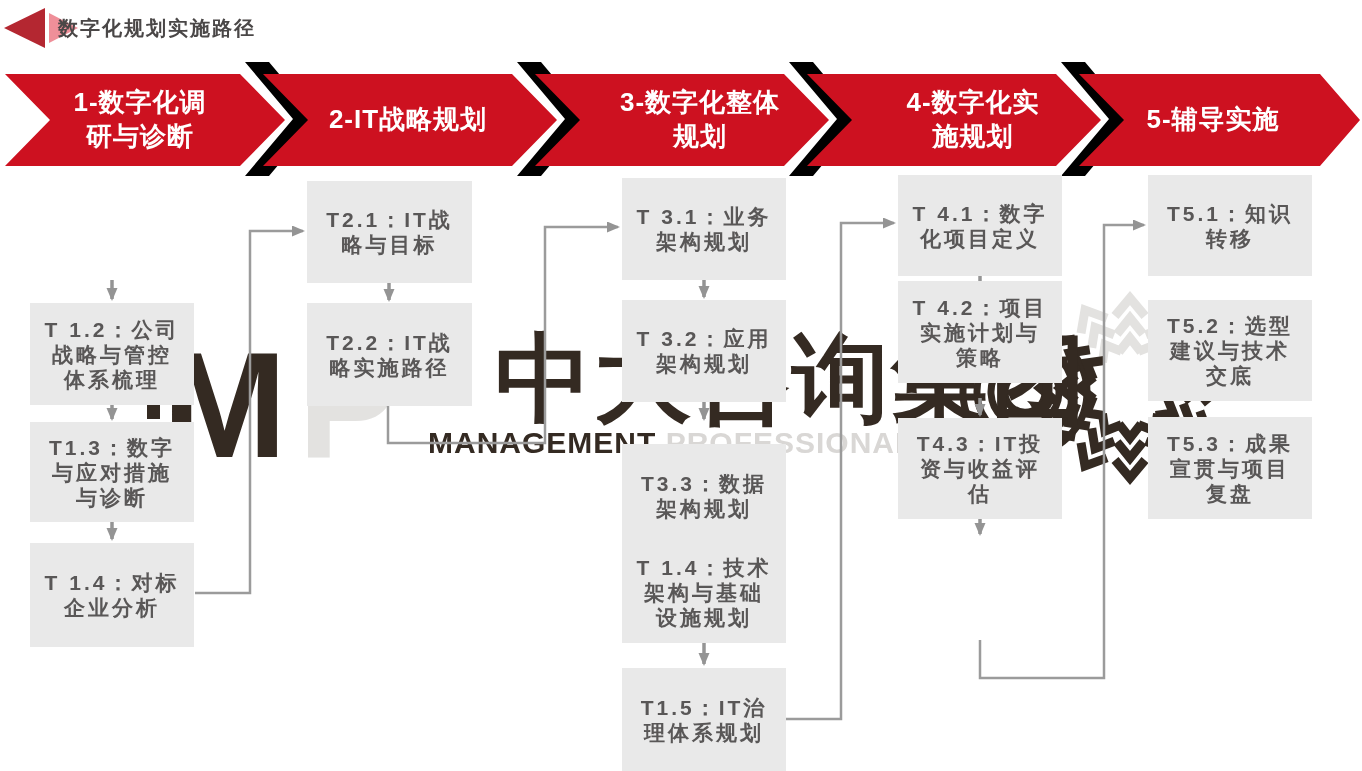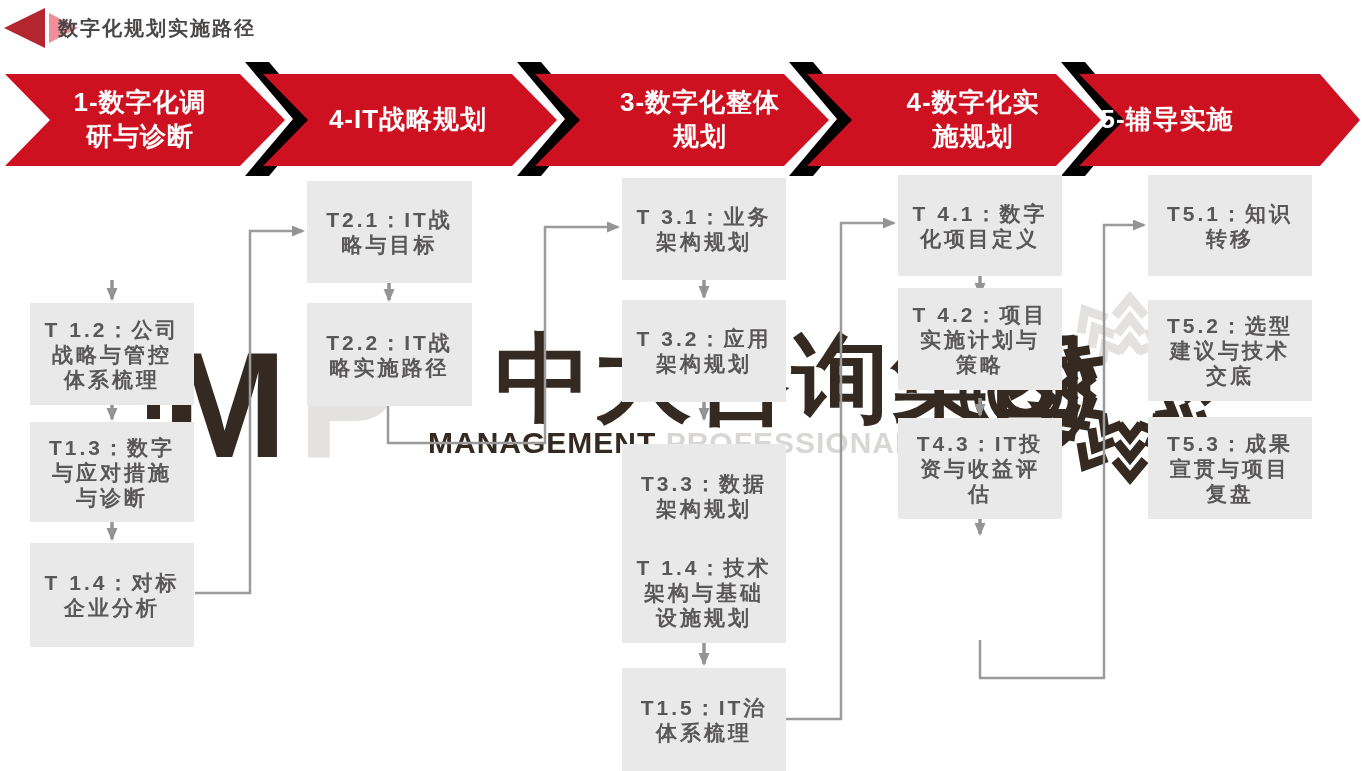--- a/index.html
+++ b/index.html
@@ -127,26 +127,26 @@
       <polyline points="786,719 841,719 841,223 894,223" marker-end="url(#ah)"></polyline>
       <polyline points="980,640 980,678 1104,678 1104,225 1144,225" marker-end="url(#ah)"></polyline>
     </g>
   </svg>
 
   <div class="layer" id="ui-layer">
     <div id="page-title">数字化规划实施路径</div>
 
     <div class="phase-label" style="left:20px">1-数字化调
 研与诊断</div>
-    <div class="phase-label" style="left:288px">4-IT战略规划</div>
+    <div class="phase-label" style="left:288px">2-IT战略规划</div>
     <div class="phase-label" style="left:580px">3-数字化整体
 规划</div>
     <div class="phase-label" style="left:853px">4-数字化实
 施规划</div>
-    <div class="phase-label" style="left:1047px">5-辅导实施</div>
+    <div class="phase-label" style="left:1093px">5-辅导实施</div>
 
     <div class="task" style="left:30px;top:303px;height:102px">T 1.2：公司
 战略与管控
 体系梳理</div>
     <div class="task" style="left:30px;top:422px;height:100px">T1.3：数字
 与应对措施
 与诊断</div>
     <div class="task" style="left:30px;top:543px;height:104px">T 1.4：对标
 企业分析</div>
 
@@ -158,25 +158,25 @@
     <div class="task" style="left:622px;top:178px;height:102px">T 3.1：业务
 架构规划</div>
     <div class="task" style="left:622px;top:300px;height:102px">T 3.2：应用
 架构规划</div>
     <div class="task" style="left:622px;top:444px;height:104px">T3.3：数据
 架构规划</div>
     <div class="task" style="left:622px;top:542px;height:101px">T 1.4：技术
 架构与基础
 设施规划</div>
     <div class="task" style="left:622px;top:668px;height:103px">T1.5：IT治
-体系梳理</div>
+理体系规划</div>
 
     <div class="task" style="left:898px;top:175px;height:101px">T 4.1：数字
 化项目定义</div>
-    <div class="task" style="left:898px;top:288px;height:102px">T 4.2：项目
+    <div class="task" style="left:898px;top:281px;height:102px">T 4.2：项目
 实施计划与
 策略</div>
     <div class="task" style="left:898px;top:418px;height:101px">T4.3：IT投
 资与收益评
 估</div>
 
     <div class="task" style="left:1148px;top:175px;height:101px">T5.1：知识
 转移</div>
     <div class="task" style="left:1148px;top:300px;height:101px">T5.2：选型
 建议与技术

